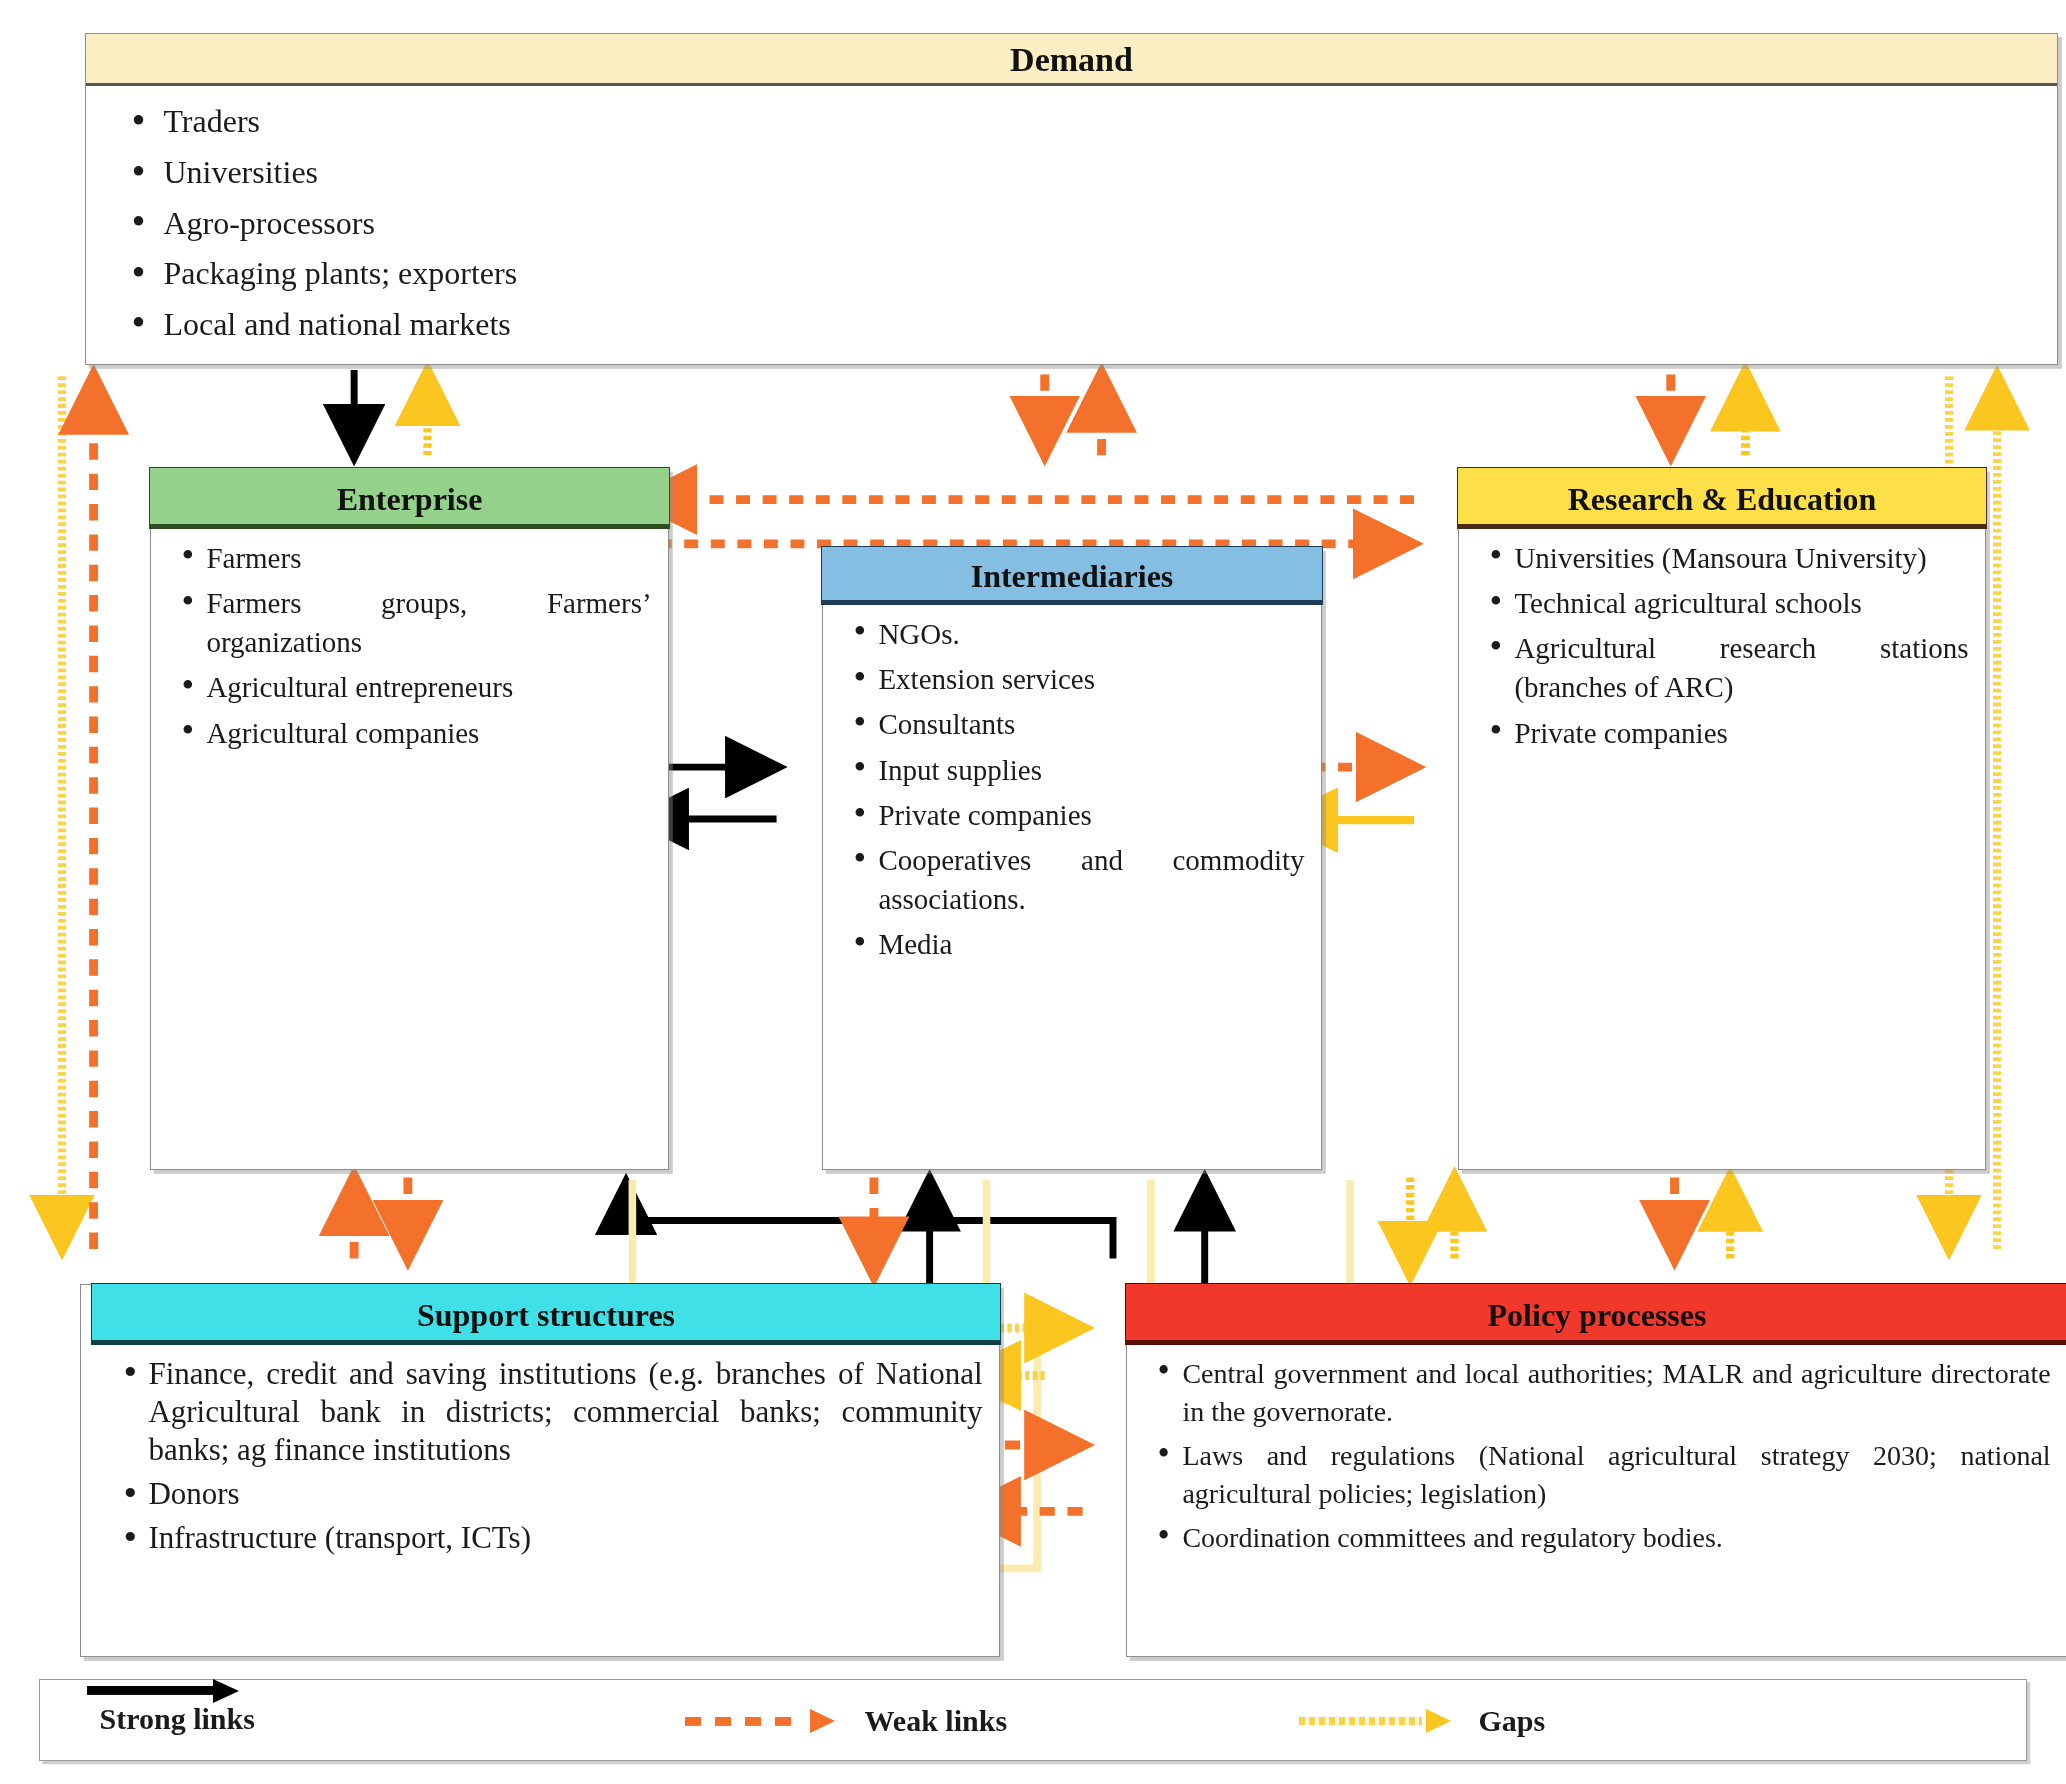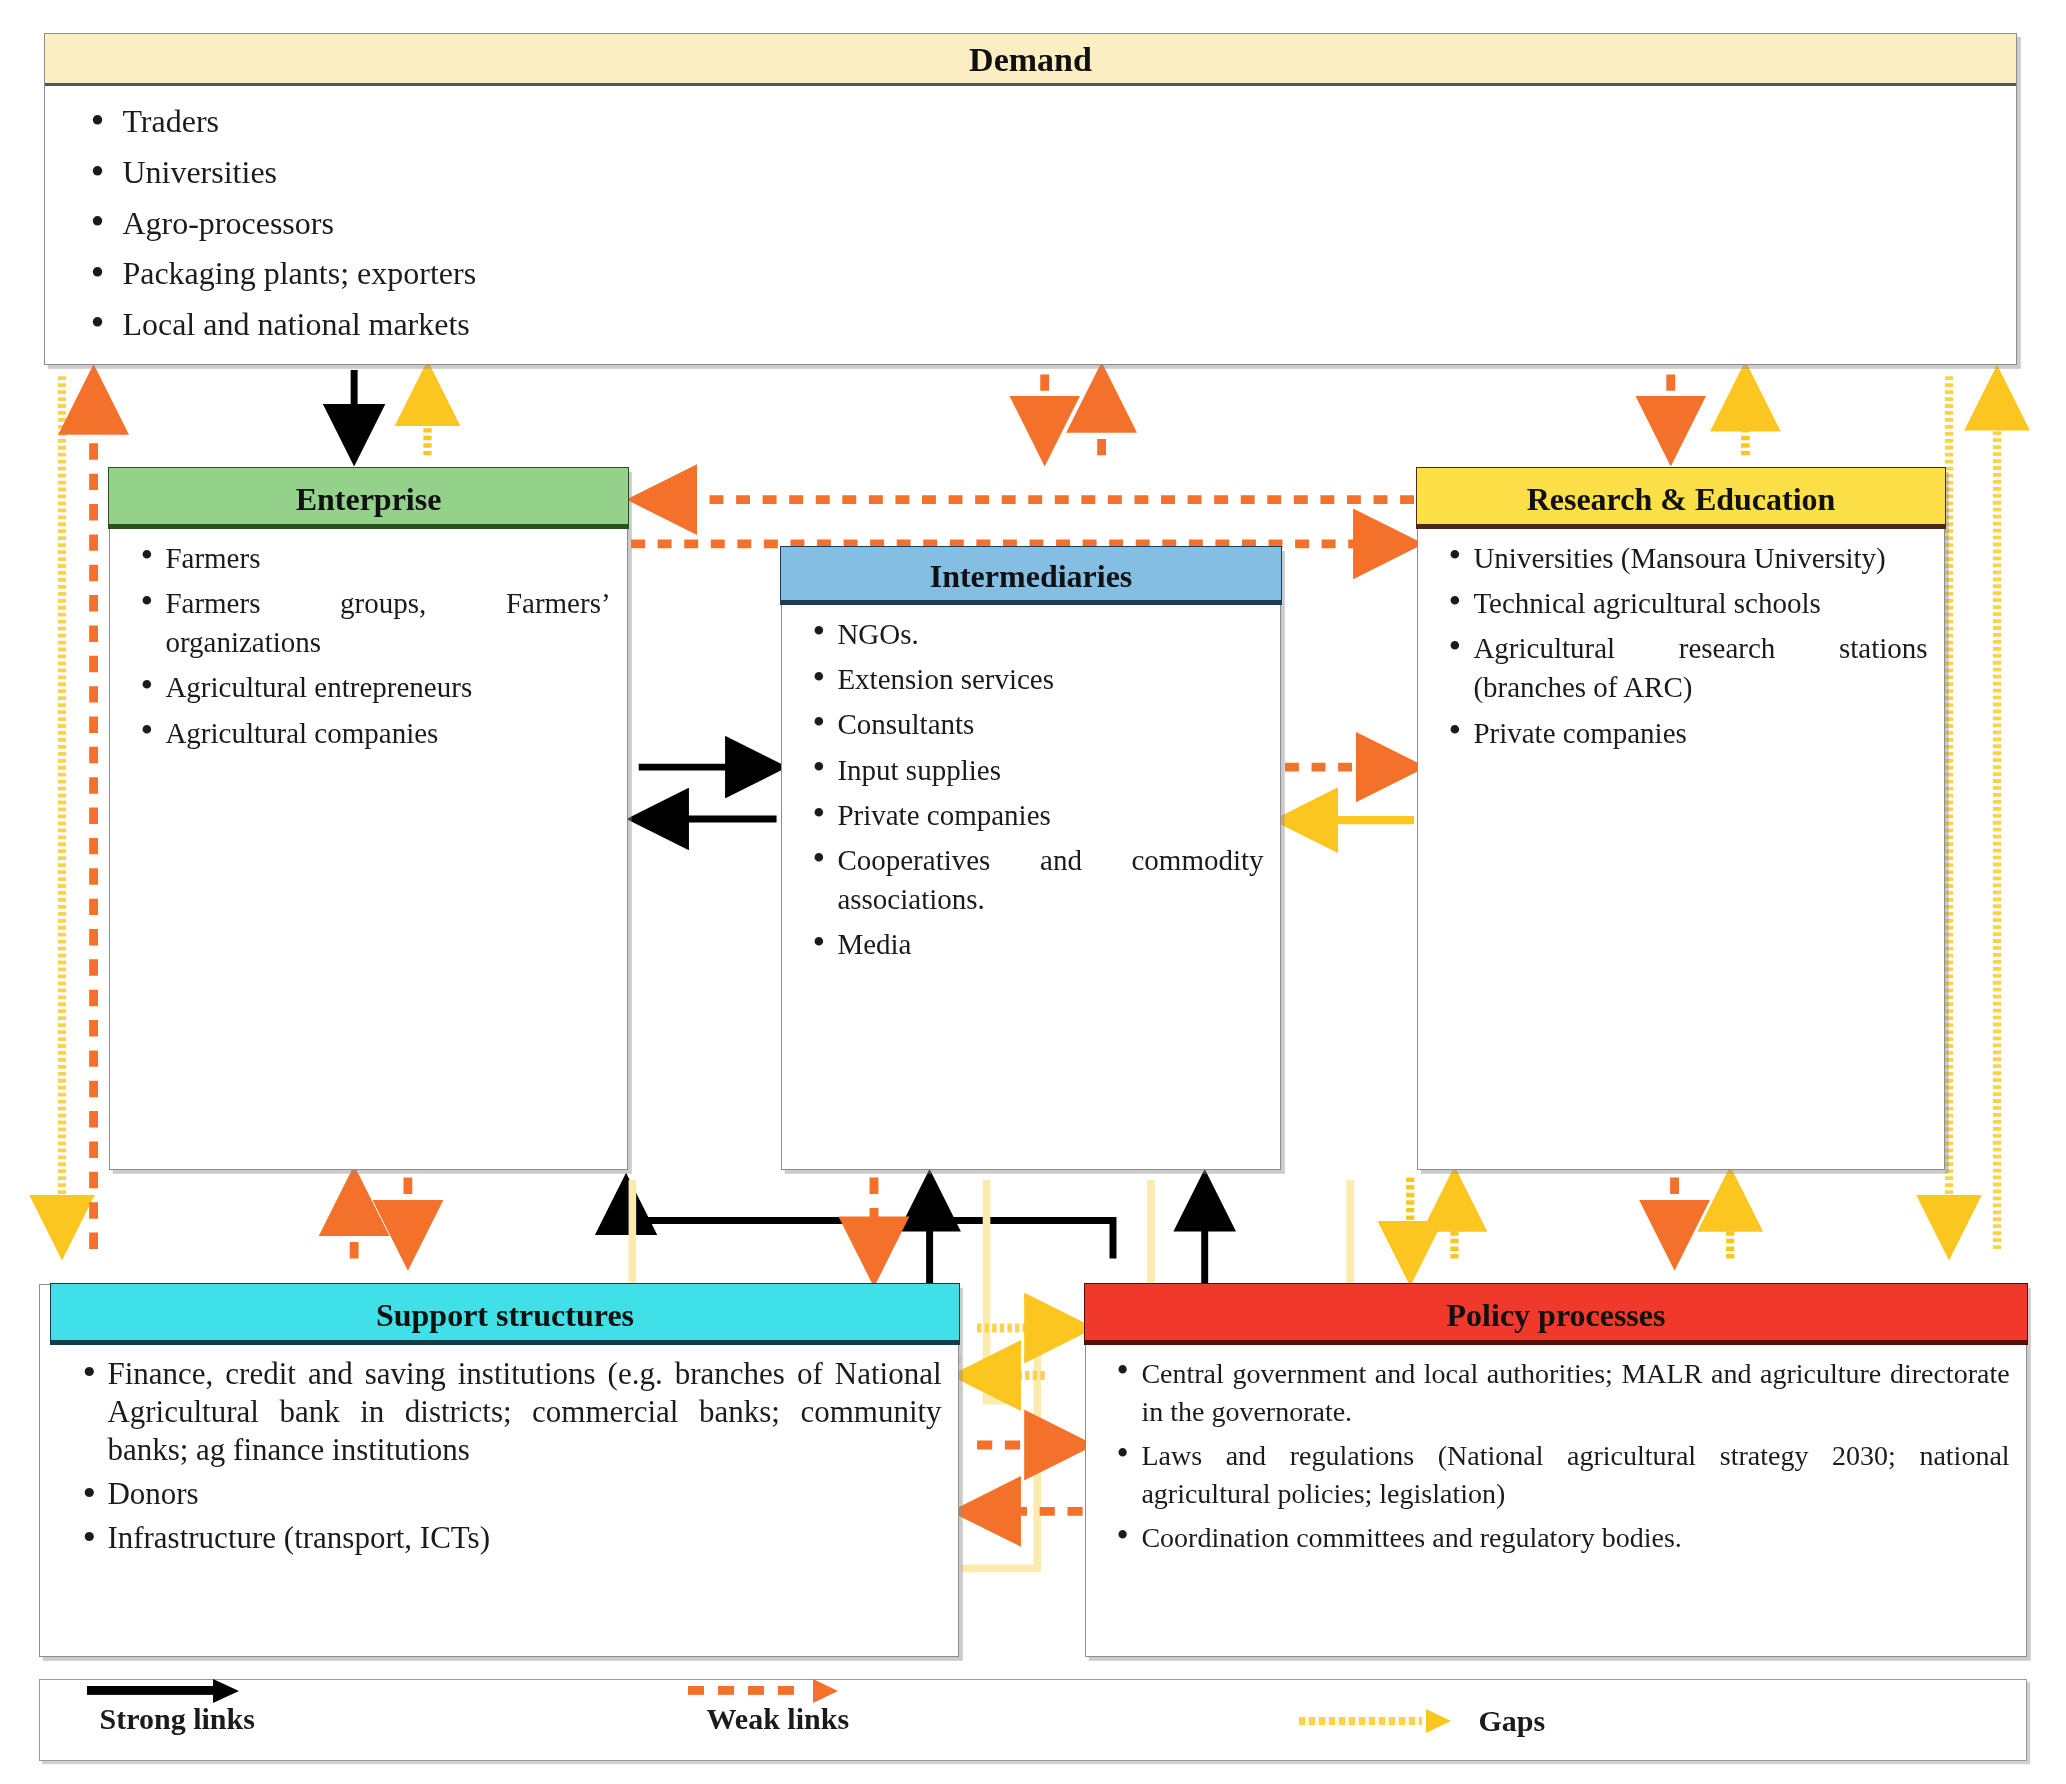--- a/index.html
+++ b/index.html
@@ -1,21 +1,21 @@
 <!DOCTYPE html>
 <html style="font-size:10px"><head>
 <meta charset="utf-8">
 <style>
   html,body{margin:0;padding:0;background:#ffffff;}
   body{font-family:"Liberation Serif", serif;}
   #stage{position:relative;width:2066px;height:1784px;background:#fff;overflow:hidden;}
 
   
   .box{position:absolute;box-sizing:border-box;background:#fff;
-       border:1.9px solid #8d8d8d;box-shadow:3.8px 3.8px 0 rgba(140,140,140,.45);}
+       border:1.9px solid #8d8d8d;box-shadow:3.8px 3.8px 0 rgba(140,140,140,.45);margin-left:41px;}
   .box > .hdr{box-sizing:border-box;width:100%;text-align:center;
        font-weight:bold;color:#111;border-bottom:3.2px solid #555;
        font-family:"Liberation Serif",serif;}
   .box > .body{box-sizing:border-box;padding:11.4px 16.4px 6.3px 16.4px;}
 
   ul.blist{margin:0;padding:0;list-style:none;}
   ul.blist li{position:relative;padding-left:39px;margin:0 0 6.3px 0;
        text-align:justify;color:#1b1b1b;}
   ul.blist li:before{content:"\2022";position:absolute;left:14px;top:-1.3px;
        font-size:1.25em;line-height:1;}
@@ -224,21 +224,21 @@
         <li>Coordination committees and regulatory bodies.</li>
       </ul>
     </div>
   </div>
 
   <div id="legend">
     <div class="lg-item" style="left:38px;flex-direction:column;">
       <div class="lg-swatch sw-strong"></div>
       <div class="lg-label">Strong links</div>
     </div>
-    <div class="lg-item" style="left:645px;flex-direction:column;">
+    <div class="lg-item" style="left:645px;">
       <div class="lg-swatch sw-weak"></div>
       <div class="lg-label">Weak links</div>
     </div>
     <div class="lg-item" style="left:1259px;">
       <div class="lg-swatch sw-gap"></div>
       <div class="lg-label">Gaps</div>
     </div>
   </div>
 
 </div>

